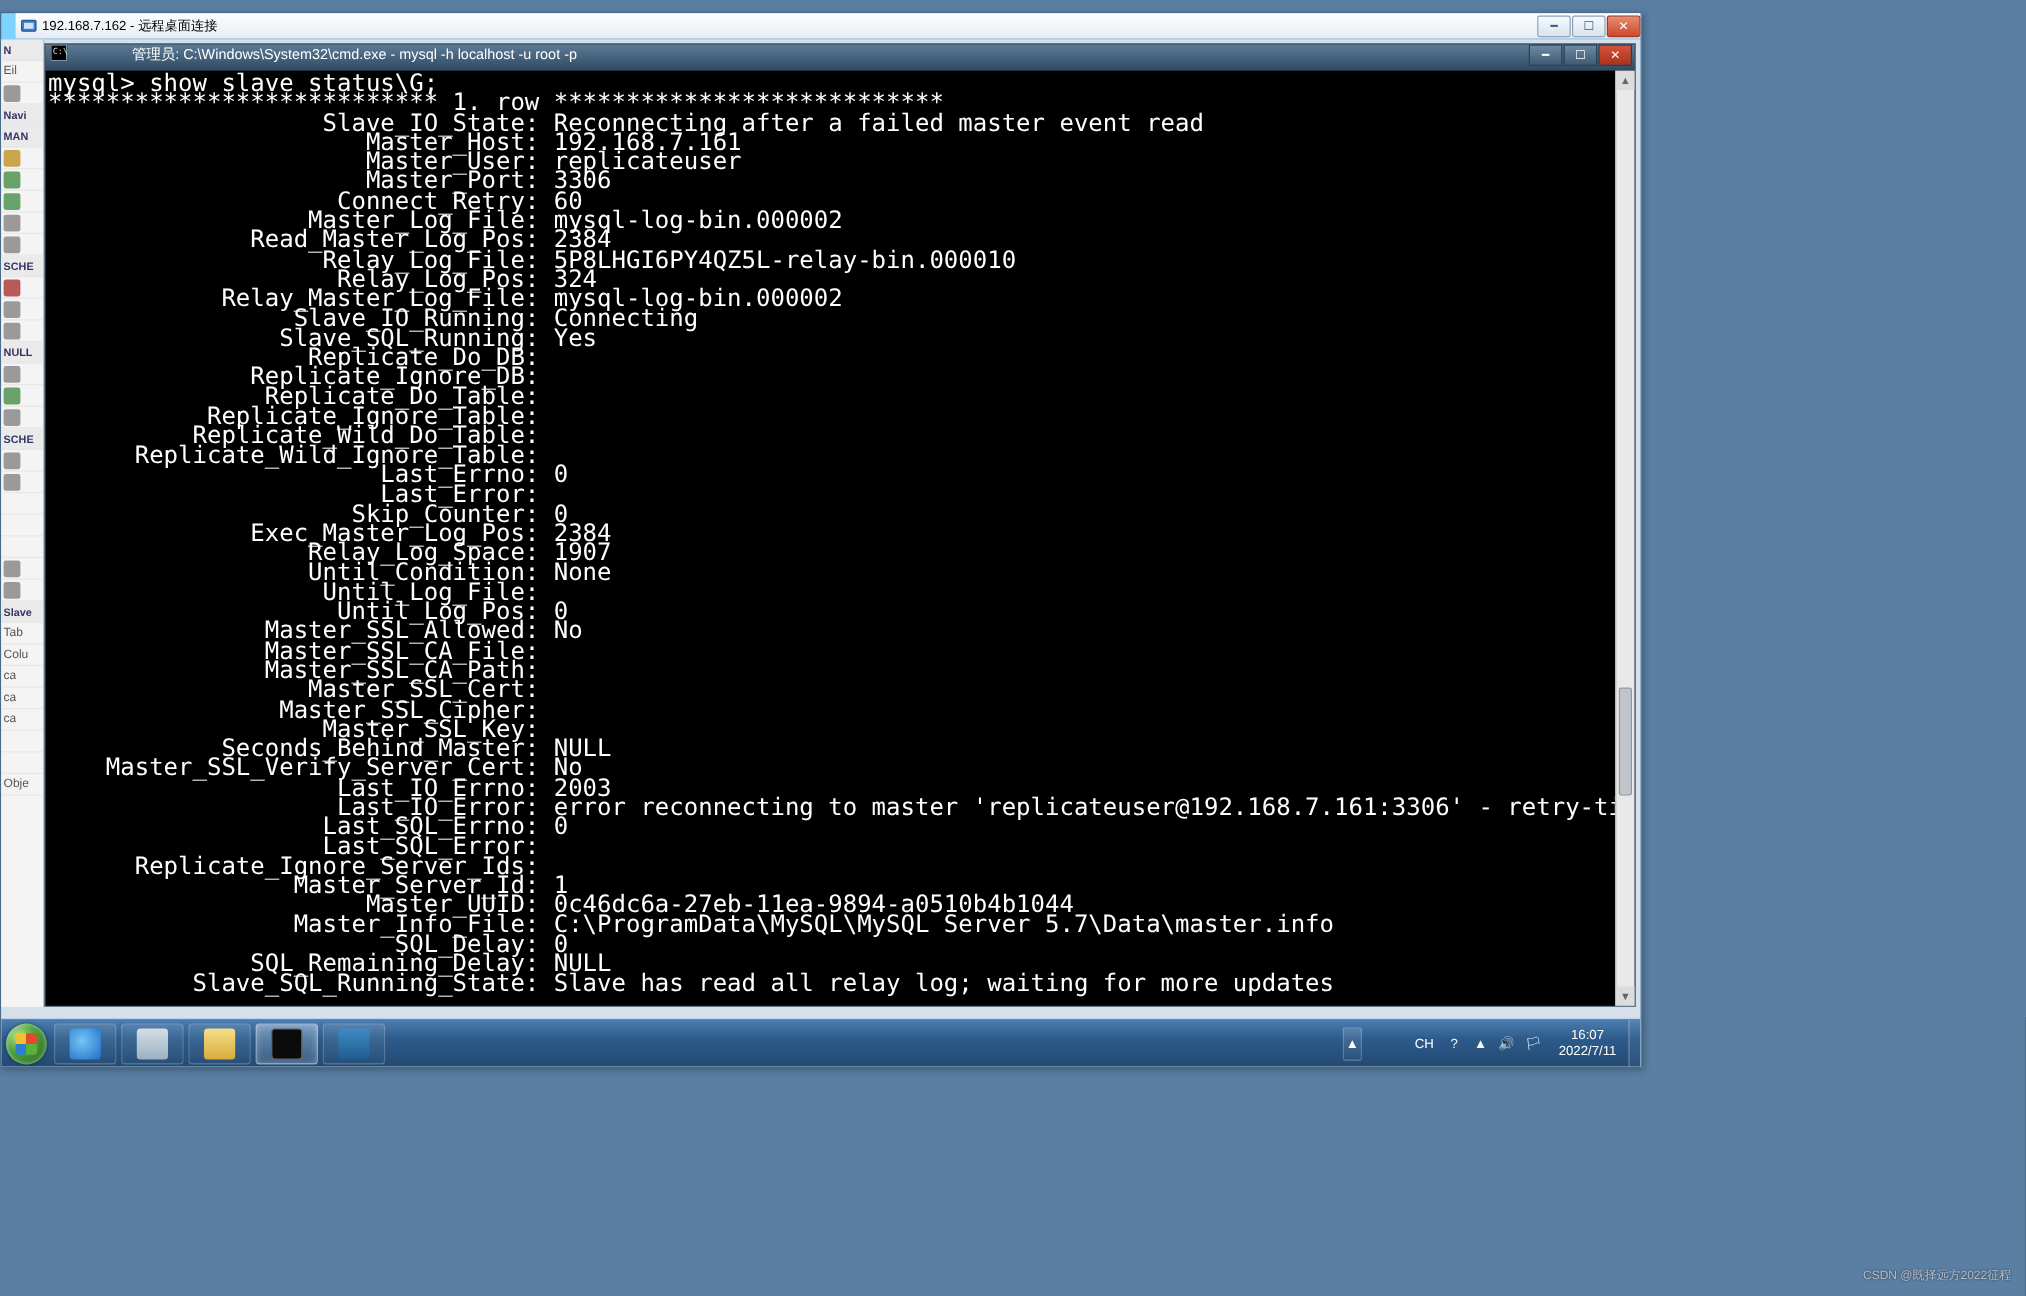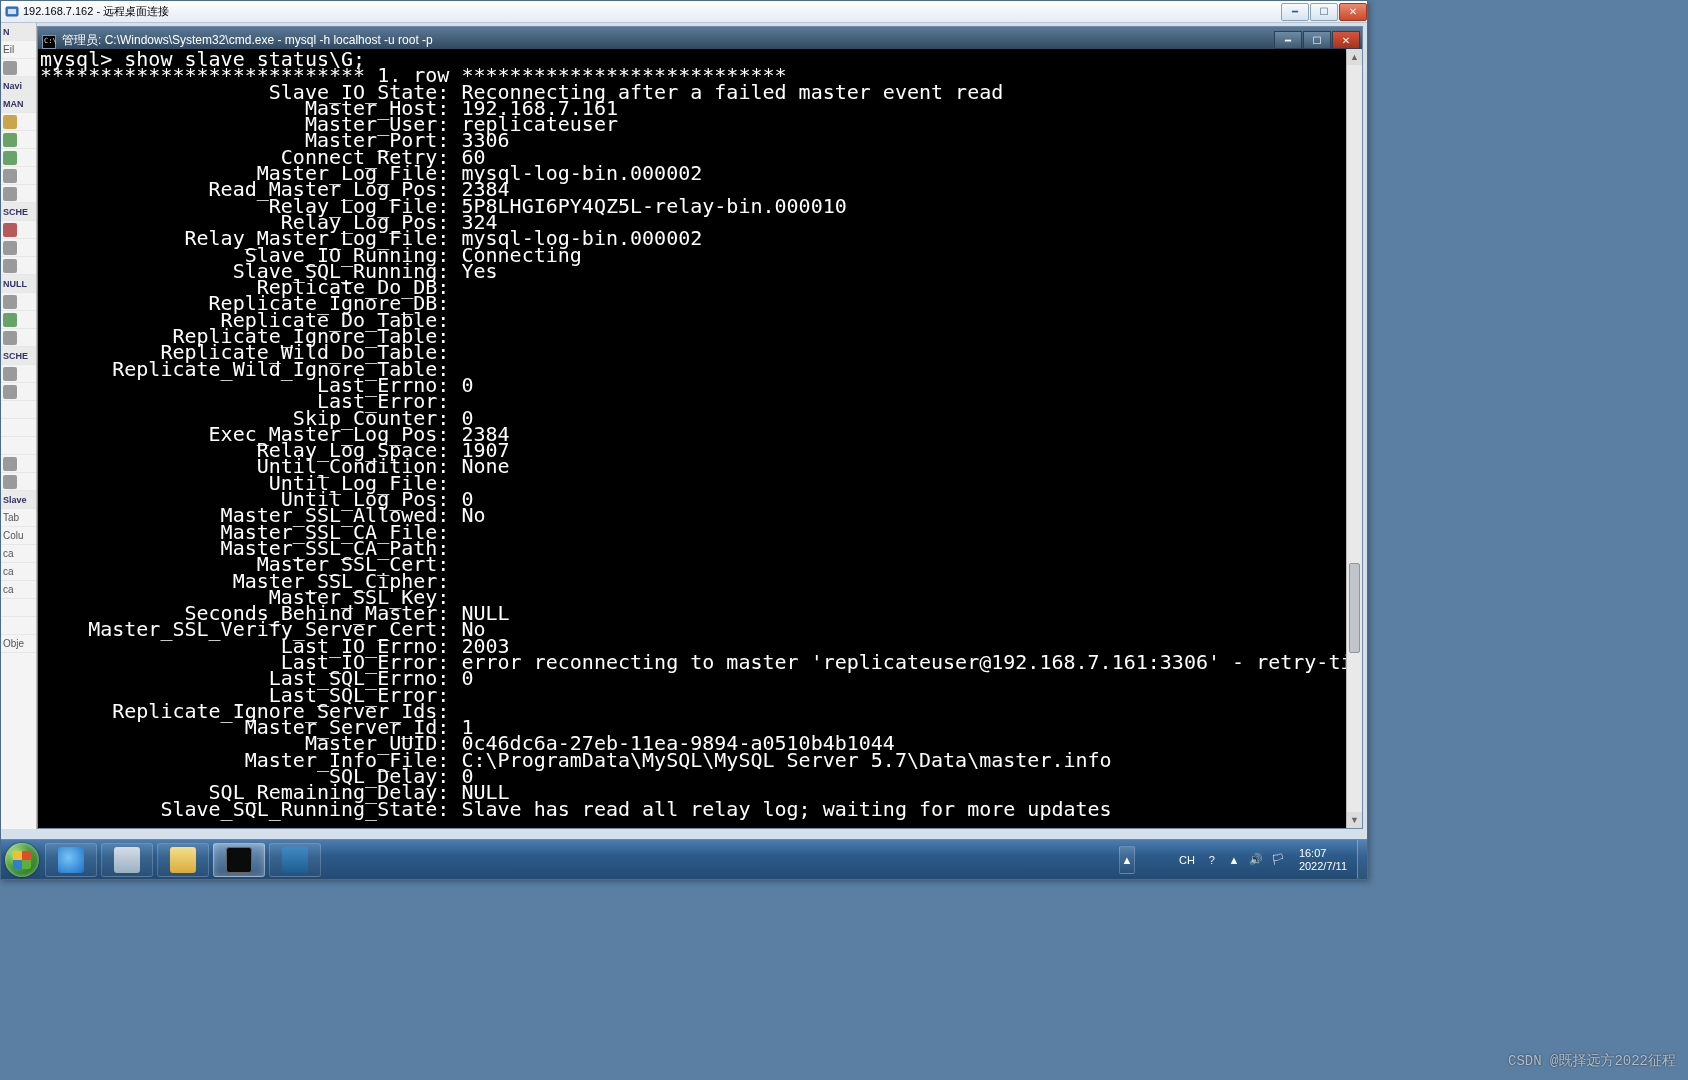--- a/index.html
+++ b/index.html
@@ -1,37 +1,37 @@
 <!DOCTYPE html>
 <html><head>
 <meta charset="utf-8">
 <style>
   * { margin:0; padding:0; box-sizing:border-box; }
   html,body { width:1688px; height:1080px; overflow:hidden; font-family:"Segoe UI","Microsoft YaHei",Tahoma,sans-serif; background:#5a7fa3; }
   
-  .rdp-window { position:absolute; left:0; top:0; width:1368px; height:880px; background:#7dd3fc; border:1px solid #4a6b8a; box-shadow:2px 2px 6px rgba(0,0,0,.3); }
+  .rdp-window { position:absolute; left:0; top:10px; width:1368px; height:880px; background:#7dd3fc; border:1px solid #4a6b8a; box-shadow:2px 2px 6px rgba(0,0,0,.3);padding-left:12px; }
   .rdp-title { height:22px; background:linear-gradient(#fdfefe,#e5ecf4); display:flex; align-items:center; font-size:11px; color:#000; padding-left:4px; border-bottom:1px solid #b8c4d4; }
   .rdp-title .rdp-icon { width:14px; height:14px; margin-right:4px; display:flex; align-items:center; justify-content:center; }
   .rdp-title .wincontrols { margin-left:auto; display:flex; }
   .wbtn { width:28px; height:18px; border:1px solid #8aa3bb; background:linear-gradient(#f7fafd,#d8e3ee); margin-left:1px; display:flex; align-items:center; justify-content:center; font-size:10px; cursor:pointer; border-radius:2px; color:#3a5b7b; }
   .wbtn.close { background:linear-gradient(#e98b6f,#c94a2e); color:#fff; border-color:#a7371e; }
 
   .rdp-body { position:absolute; left:0; top:22px; right:0; bottom:0; background:#d6e0ea; overflow:hidden; }
 
   
   .leftapp { position:absolute; left:0; top:0; width:36px; bottom:50px; background:#f4f4f4; border-right:1px solid #b7b7b7; font-size:10px; color:#555; overflow:hidden; }
   .leftapp .row { height:18px; display:flex; align-items:center; padding-left:2px; white-space:nowrap; border-bottom:1px solid #e7e7e7; }
   .leftapp .hdr { font-size:9px; color:#336; background:#eaeaea; font-weight:bold; }
   .leftapp .ico { width:14px; height:14px; border-radius:2px; margin-right:2px; background:#6d8aa6; flex:none; }
   .leftapp .ico.yellow{background:#c9a64b;} .leftapp .ico.green{background:#6aa36a;}
   .leftapp .ico.red{background:#b85a5a;} .leftapp .ico.gray{background:#9a9a9a;}
 
   
   .cmd-window { position:absolute; left:36px; top:3px; right:4px; bottom:50px; background:#000; border:1px solid #708aa6; }
-  .cmd-title { height:22px; background:linear-gradient(#5c7a98,#30495f); color:#fff; font-size:12px; display:flex; align-items:flex-end; padding-left:4px; }
+  .cmd-title { height:22px; background:linear-gradient(#5c7a98,#30495f); color:#fff; font-size:12px; display:flex; align-items:flex-start; padding-left:4px;gap:48px; }
   .cmd-title .cmd-ico { width:14px; height:14px; background:#000; border:1px solid #7d95aa; margin-right:6px; display:flex; align-items:center; justify-content:center; font-size:8px; position:relative; }
   .cmd-title .cmd-ico::after{content:"C:\\"; color:#ddd; font-size:7px; position:absolute; left:1px; top:1px; font-family:Consolas,monospace;}
   .cmd-title .wincontrols { margin-left:auto; display:flex; margin-right:2px; }
   .cbtn { width:28px; height:18px; border:1px solid #2c4055; background:linear-gradient(#6d89a4,#405a72); color:#fff; display:flex; align-items:center; justify-content:center; font-size:10px; cursor:pointer; margin-left:1px; }
   .cbtn.close { background:linear-gradient(#d6533b,#a8331d); }
 
   .cmd-body { position:absolute; top:22px; left:0; right:16px; bottom:0; background:#000; color:#fff; font-family:"NSimSun","SimSun","Consolas",monospace; font-size:20px; line-height:16.3px; white-space:pre; padding:2px 2px; overflow:hidden; }
   .cmd-scroll { position:absolute; top:22px; right:0; width:16px; bottom:0; background:#e9e9e9; border-left:1px solid #bbb; }
   .cmd-scroll .thumb { position:absolute; left:2px; right:2px; top:66%; height:90px; background:#c0c5cc; border:1px solid #8e97a2; border-radius:2px; }
   .cmd-scroll .arr { position:absolute; left:0; right:0; height:16px; background:#dcdcdc; display:flex; align-items:center; justify-content:center; font-size:9px; color:#666; }
@@ -41,25 +41,25 @@
   .taskbar { position:absolute; left:0; right:0; bottom:0; height:40px; background:linear-gradient(#4c7db0,#2c5b8b 40%,#234a72); display:flex; align-items:center; border-top:1px solid #5b8bbd; }
   .startorb { width:42px; height:40px; display:flex; align-items:center; justify-content:center; cursor:pointer; }
   .startorb .orb { width:34px; height:34px; border-radius:50%; background:radial-gradient(circle at 30% 30%,#b6e07f,#4aa23c 40%,#1f5c1a); box-shadow:inset 0 0 4px rgba(255,255,255,.6),0 0 3px rgba(0,0,0,.5); position:relative; }
   .startorb .orb::after{content:""; position:absolute; left:8px; top:8px; width:18px; height:18px; background:conic-gradient(#e04b2e 0 90deg,#5db13b 90deg 180deg,#2e7fd0 180deg 270deg,#f0c030 270deg 360deg); border-radius:3px; transform:rotate(0deg);}
   .tbtn { width:52px; height:34px; margin:0 2px; border:1px solid rgba(255,255,255,.18); border-radius:3px; background:linear-gradient(rgba(255,255,255,.10),rgba(255,255,255,.02)); display:flex; align-items:center; justify-content:center; cursor:pointer; }
   .tbtn.active { background:linear-gradient(rgba(255,255,255,.30),rgba(255,255,255,.10)); border-color:rgba(255,255,255,.4); box-shadow:inset 0 0 6px rgba(255,255,255,.3);}
   .tbtn .pic{ width:26px; height:26px; border-radius:3px; }
   .tray { margin-left:auto; display:flex; align-items:center; color:#fff; font-size:11px; height:100%; }
   .tray .lang { padding:0 6px;margin-left:32px; }
   .tray .tico { width:16px; height:16px; margin:0 3px; display:flex; align-items:center; justify-content:center; opacity:.95;}
-  .tray .clock { padding:0 10px; text-align:left; line-height:13px; font-size:11px;}
+  .tray .clock { padding:0 10px; text-align:center; line-height:13px; font-size:11px;}
   .tray .showdesk{ width:10px; height:40px; border-left:1px solid rgba(255,255,255,.3); background:rgba(255,255,255,.05);}
   .tray .chev{ width:16px; height:28px; display:flex; align-items:center; justify-content:center; background:linear-gradient(rgba(255,255,255,.15),rgba(255,255,255,.02)); border:1px solid rgba(255,255,255,.2); border-radius:2px; margin-right:6px;}
 
-  .watermark { position:absolute; right:12px; bottom:10px; color:#d9d9d9; font-size:14px; opacity:.7; font-family:Liberation Mono, monospace; pointer-events:none; text-shadow:0 0 2px #000;}
+  .watermark { position:absolute; right:12px; bottom:10px; color:#d9d9d9; font-size:10px; opacity:.7; font-family:Liberation Sans, sans-serif; pointer-events:none; text-shadow:0 0 2px #000;}
   
   .outer-bg { position:absolute; inset:0; background:#3b5b77; z-index:-1;}
 </style>
 </head>
 <body>
 
 <div class="outer-bg"></div>
 
 <div class="rdp-window">
   <div class="rdp-title">

